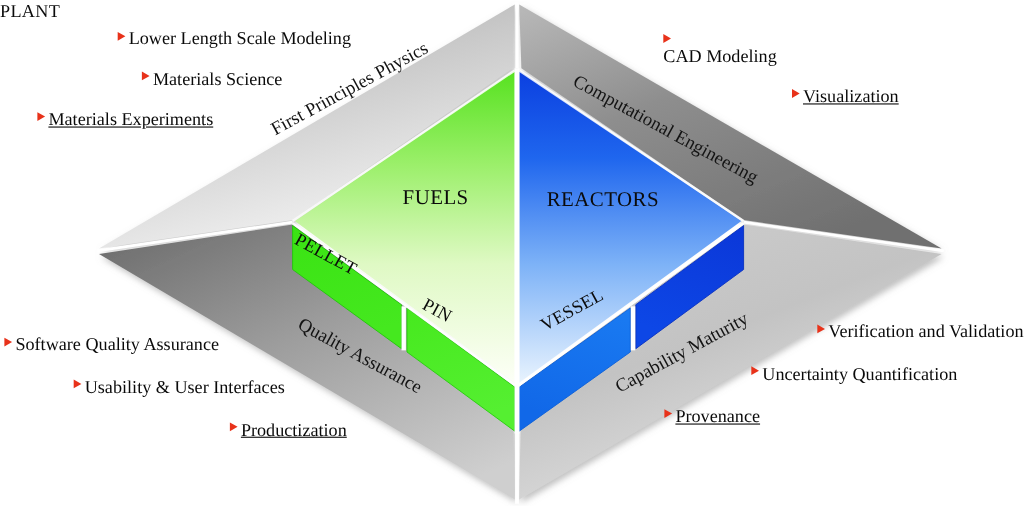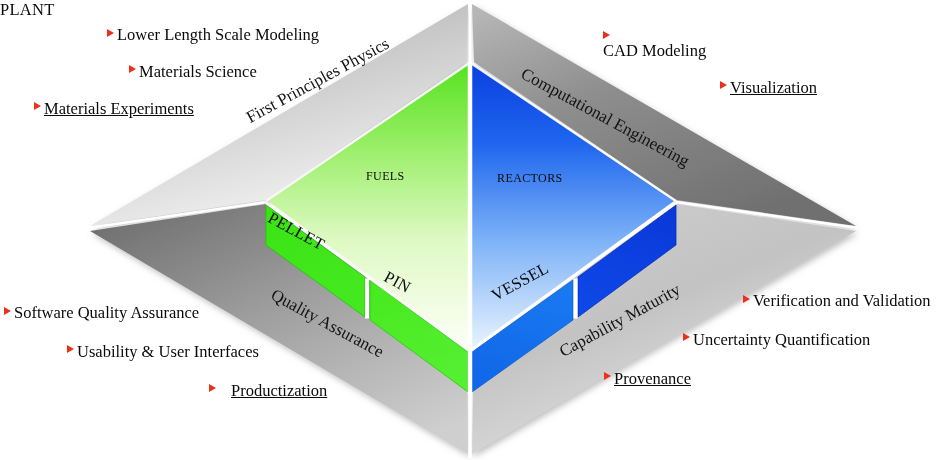--- a/index.html
+++ b/index.html
@@ -64,21 +64,21 @@
   #grp-tr .bullet-row { margin-bottom: 18px; }
   #grp-tr .r0 { margin-left: 0px; flex-direction: column; }
   #grp-tr .r1 { margin-left: 58px; }
   #grp-tr .r2 { margin-left: 117px; }
 
   
   #grp-bl { left: 4px; top: 304px; }
   #grp-bl .bullet-row { margin-bottom: 20px; }
   #grp-bl .r0 { margin-left: 0px; }
   #grp-bl .r1 { margin-left: 63px; }
-  #grp-bl .r2 { margin-left: 205px; gap: 12px; }
+  #grp-bl .r2 { margin-left: 205px; }
 
   
   #grp-br { left: 604px; top: 292px; }
   #grp-br .bullet-row { margin-bottom: 20px; }
   #grp-br .r0 { margin-left: 139px; }
   #grp-br .r1 { margin-left: 79px; }
   #grp-br .r2 { margin-left: 0px; }
 
   
   .edge-label {
@@ -90,21 +90,21 @@
     font-family: "Liberation Serif", "DejaVu Serif", serif;
   }
   #lbl-fpp  { left: 243px; top: 110px;  transform: rotate(-28.5deg); transform-origin: left top; }
   #lbl-ce   { left: 527px; top: 64px;   transform: rotate(28.5deg);  transform-origin: left top; }
   #lbl-qa   { left: 277px; top: 285px;  transform: rotate(28.5deg);  transform-origin: left top; }
   #lbl-cm   { left: 556px; top: 344px;  transform: rotate(-28.5deg); transform-origin: left top; }
 
   
   .core-label {
     position: absolute;
-    font-size: 12px;
+    font-size: 19px;
     color: #0b0b0b;
     white-space: nowrap;
     z-index: 4;
     letter-spacing: 0.4px;
     font-family: "Liberation Serif", "DejaVu Serif", serif;
   }
   #lbl-fuels    { left: 366px; top: 169px; }
   #lbl-reactors { left: 497px; top: 171px; }
 
   

